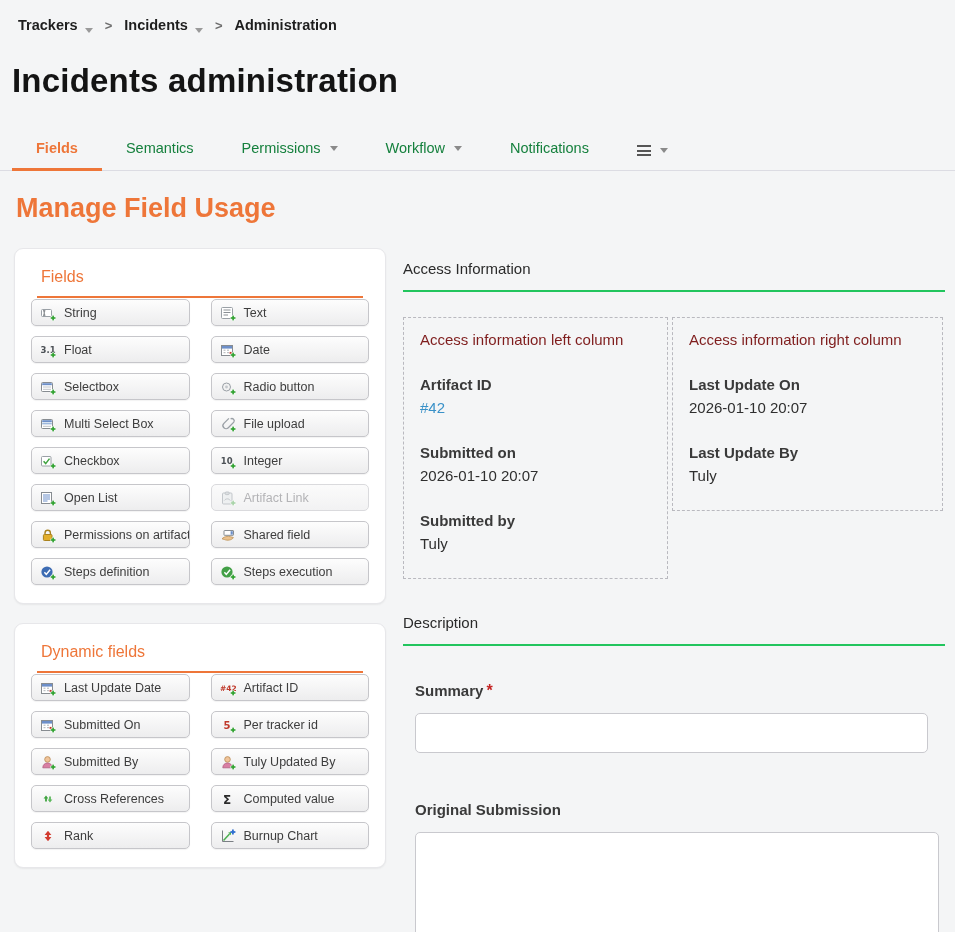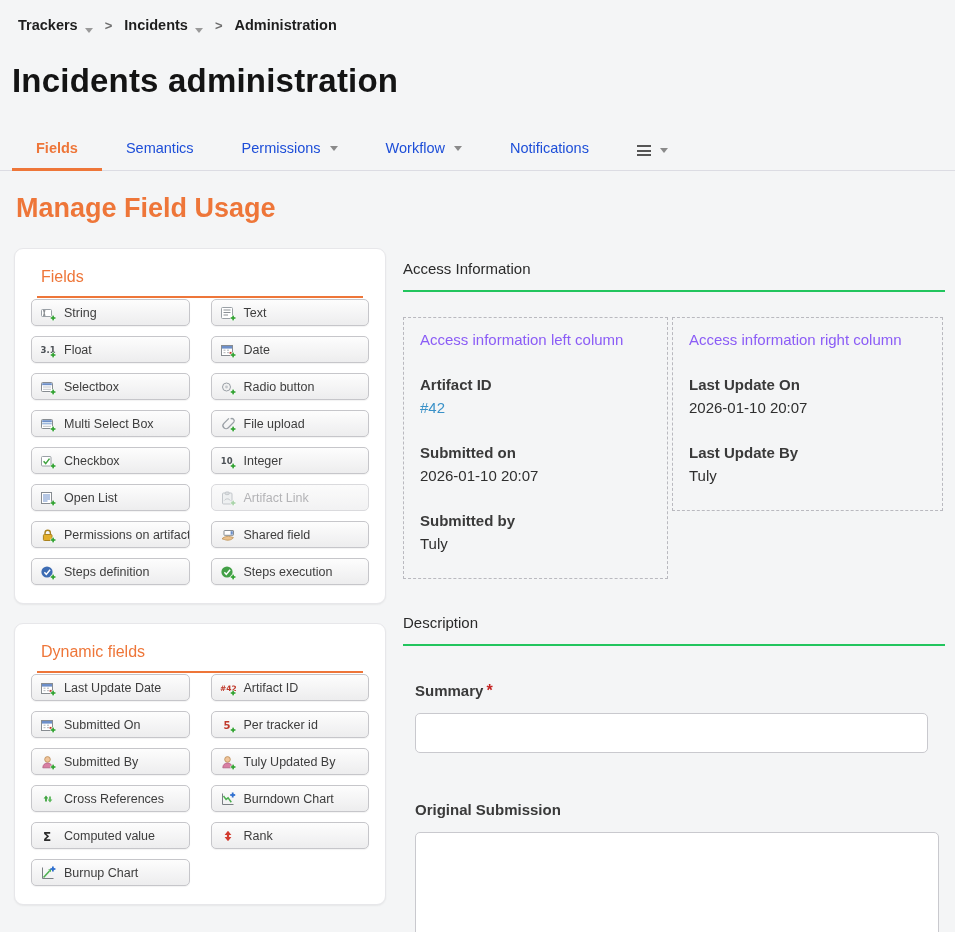--- a/index.html
+++ b/index.html
@@ -11,21 +11,21 @@
   .breadcrumb { display:flex; align-items:center; gap:12px; padding:17px 0 0 18px; font-size:14.5px; font-weight:700; color:#1e1e1e; }
   .crumb { display:inline-flex; align-items:flex-end; gap:7px; cursor:pointer; }
   .crumb-sep { color:#6d6d6d; font-weight:600; font-size:13px; }
   .caret { width:0; height:0; border-left:4px solid transparent; border-right:4px solid transparent; border-top:5px solid #9a9a9a; display:inline-block; }
 
   
   .page-title { font-size:33px; font-weight:700; color:#141414; margin:29px 0 0 12px; letter-spacing:.2px; }
 
   
   .tabs { display:flex; align-items:flex-end; margin-top:27px; padding-left:12px; border-bottom:1px solid #dcdce3; }
-  .tab { padding:13px 24px 12px; font-size:14.5px; color:#1d4ed8; display:inline-flex; align-items:center; gap:9px; cursor:pointer; margin-bottom:-1px; border-bottom:3px solid transparent; }
+  .tab { padding:13px 24px 12px; font-size:14.5px; color:#15803d; display:inline-flex; align-items:center; gap:9px; cursor:pointer; margin-bottom:-1px; border-bottom:3px solid transparent; }
   .tab.active { color:var(--accent); border-bottom-color:var(--accent); font-weight:600; }
   .tab .caret { border-top-color:#8a8a8a; }
   .hamburger { display:inline-flex; flex-direction:column; gap:2.5px; }
   .hamburger i { display:block; width:14px; height:2px; background:#555; }
 
   
   .content { padding:0 10px 0 14px; }
   .section-title { font-size:27px; font-weight:600; color:var(--accent); margin:22px 0 24px 2px; }
   .cols { display:flex; align-items:flex-start; gap:17px; }
   .left-col { width:372px; flex:none; }
@@ -39,21 +39,21 @@
     background:linear-gradient(#fdfdfd,#ededee); border:1px solid #c6c6ca; border-radius:5px; box-shadow:0 1px 1px rgba(0,0,0,.05); cursor:grab; white-space:nowrap; overflow:hidden; }
   .field-btn svg { flex:none; }
   .field-btn.disabled { color:#b3b3b6; border-color:#dadadd; background:linear-gradient(#fbfbfb,#f2f2f3); cursor:default; box-shadow:none; }
 
   
   .rsection-head { font-size:15px; color:#2a2a2a; padding-bottom:13px; border-bottom:2px solid #22c55e; }
   .dashed-row { display:flex; gap:4px; margin-top:25px; align-items:flex-start; }
   .dashed-box { border:1px dashed #b9b9bf; padding:13px 16px 26px; }
   .dashed-box.left { width:265px; }
   .dashed-box.right { width:271px; }
-  .col-title { font-size:15px; color:#8b5cf6; }
+  .col-title { font-size:15px; color:#7f1d1d; }
   .fgroup { margin-top:28px; cursor:pointer; }
   .fgroup .flabel { font-size:15px; font-weight:700; color:#3a3a3a; }
   .fgroup .fvalue { font-size:15px; color:#2f2f2f; margin-top:6px; }
   .fvalue.link { color:var(--link); }
 
   .desc-section { margin-top:35px; }
   .form-group { margin-left:12px; }
   .form-label { font-size:15px; font-weight:700; color:#3a3a3a;text-align:right; }
   .req { color:var(--required); margin-left:3px; font-weight:700; }
   .text-input { display:block; width:513px; height:40px; margin-top:13px; background:#fff; border:1px solid #c9c9ce; border-radius:5px; font-size:14px; padding:0 10px; color:#2b2b2b; outline:none; }
@@ -373,29 +373,20 @@
               </div>
               <div class="field-btn">
                 <svg width="16" height="16" viewBox="0 0 16 16">
                   <path d="M3.6 7.4L6 4.4l2.4 3H6.9v3H5.1v-3z" fill="#3fa33f"></path>
                   <path d="M12.4 8.6L10 11.6 7.6 8.6h1.5v-3h1.8v3z" fill="#5cb85c"></path>
                 </svg>
                 <span>Cross References</span>
               </div>
               <div class="field-btn">
                 <svg width="16" height="16" viewBox="0 0 16 16">
-                  <path d="M2.5 2.5v11h11" fill="none" stroke="#7a7f84"></path>
-                  <path d="M3.5 5l2.6 3.4 2-1.6 3.2 4.4" fill="none" stroke="#4caf50" stroke-width="1.5"></path>
-                  <rect x="10.2" y="3.1" width="5" height="1.8" fill="#2f6fd0"></rect>
-                  <rect x="11.8" y="1.5" width="1.8" height="5" fill="#2f6fd0"></rect>
-                </svg>
-                <span>Burndown Chart</span>
-              </div>
-              <div class="field-btn">
-                <svg width="16" height="16" viewBox="0 0 16 16">
                   <text x="3" y="12.5" font-size="12" font-weight="bold" fill="#2b2b2b" font-family="DejaVu Sans, sans-serif">Σ</text>
                 </svg>
                 <span>Computed value</span>
               </div>
               <div class="field-btn">
                 <svg width="16" height="16" viewBox="0 0 16 16">
                   <path d="M4.6 6.9L8 2.8l3.4 4.1z" fill="#d23b2f"></path>
                   <rect x="6.9" y="6.9" width="2.2" height="2.2" fill="#d23b2f"></rect>
                   <path d="M4.6 9.1h6.8L8 13.2z" fill="#d23b2f"></path>
                 </svg>

